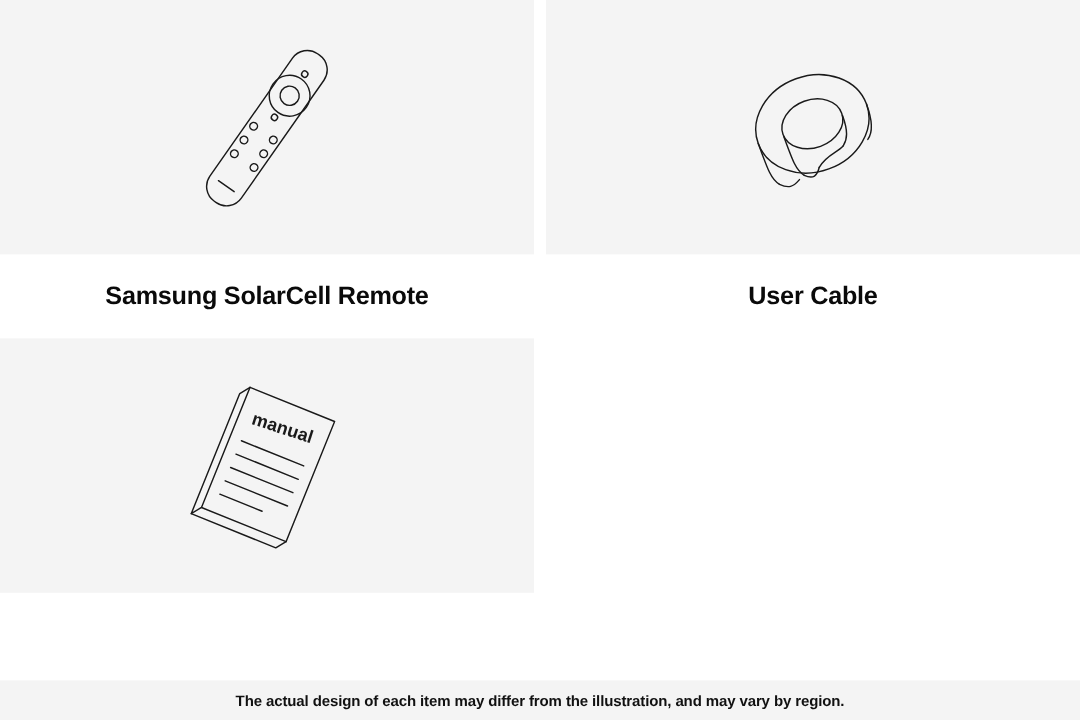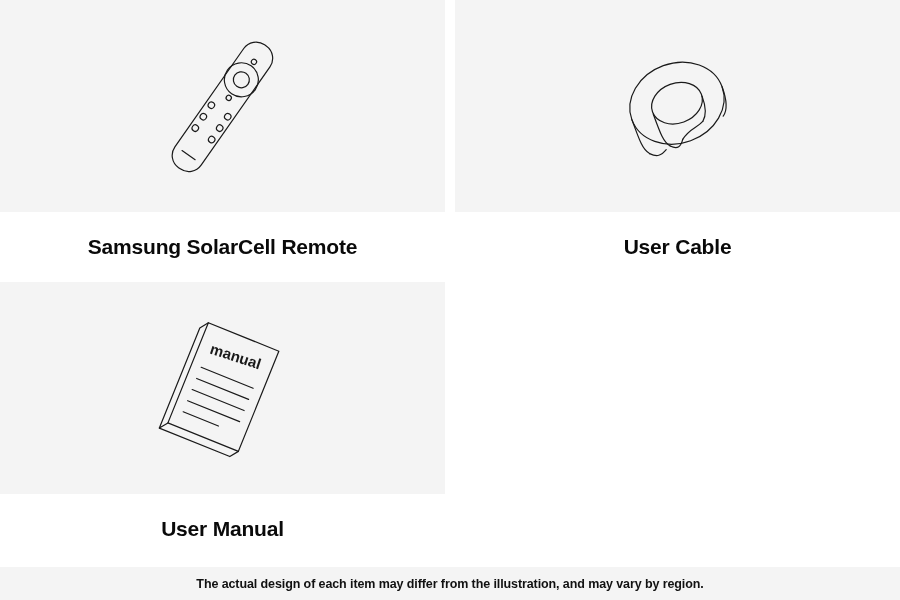--- a/index.html
+++ b/index.html
@@ -134,21 +134,20 @@
             <line x1="72" y1="98" x2="128" y2="98"></line>
             <line x1="72" y1="110" x2="128" y2="110"></line>
             <line x1="72" y1="122" x2="110" y2="122"></line>
           </g>
         </svg>
       </span>
     </div>
     <div class="gap-col"></div>
     <div class="tile empty"></div>
 
-    <div class="caption caption-2">User Manual</div>
     <div class="gap-col"></div>
     <div class="caption empty"></div>
 
   </div>
 
   <div class="footer">
     <span class="footer-text">The actual design of each item may differ from the illustration, and may vary by region.</span>
   </div>
 
 </div>

